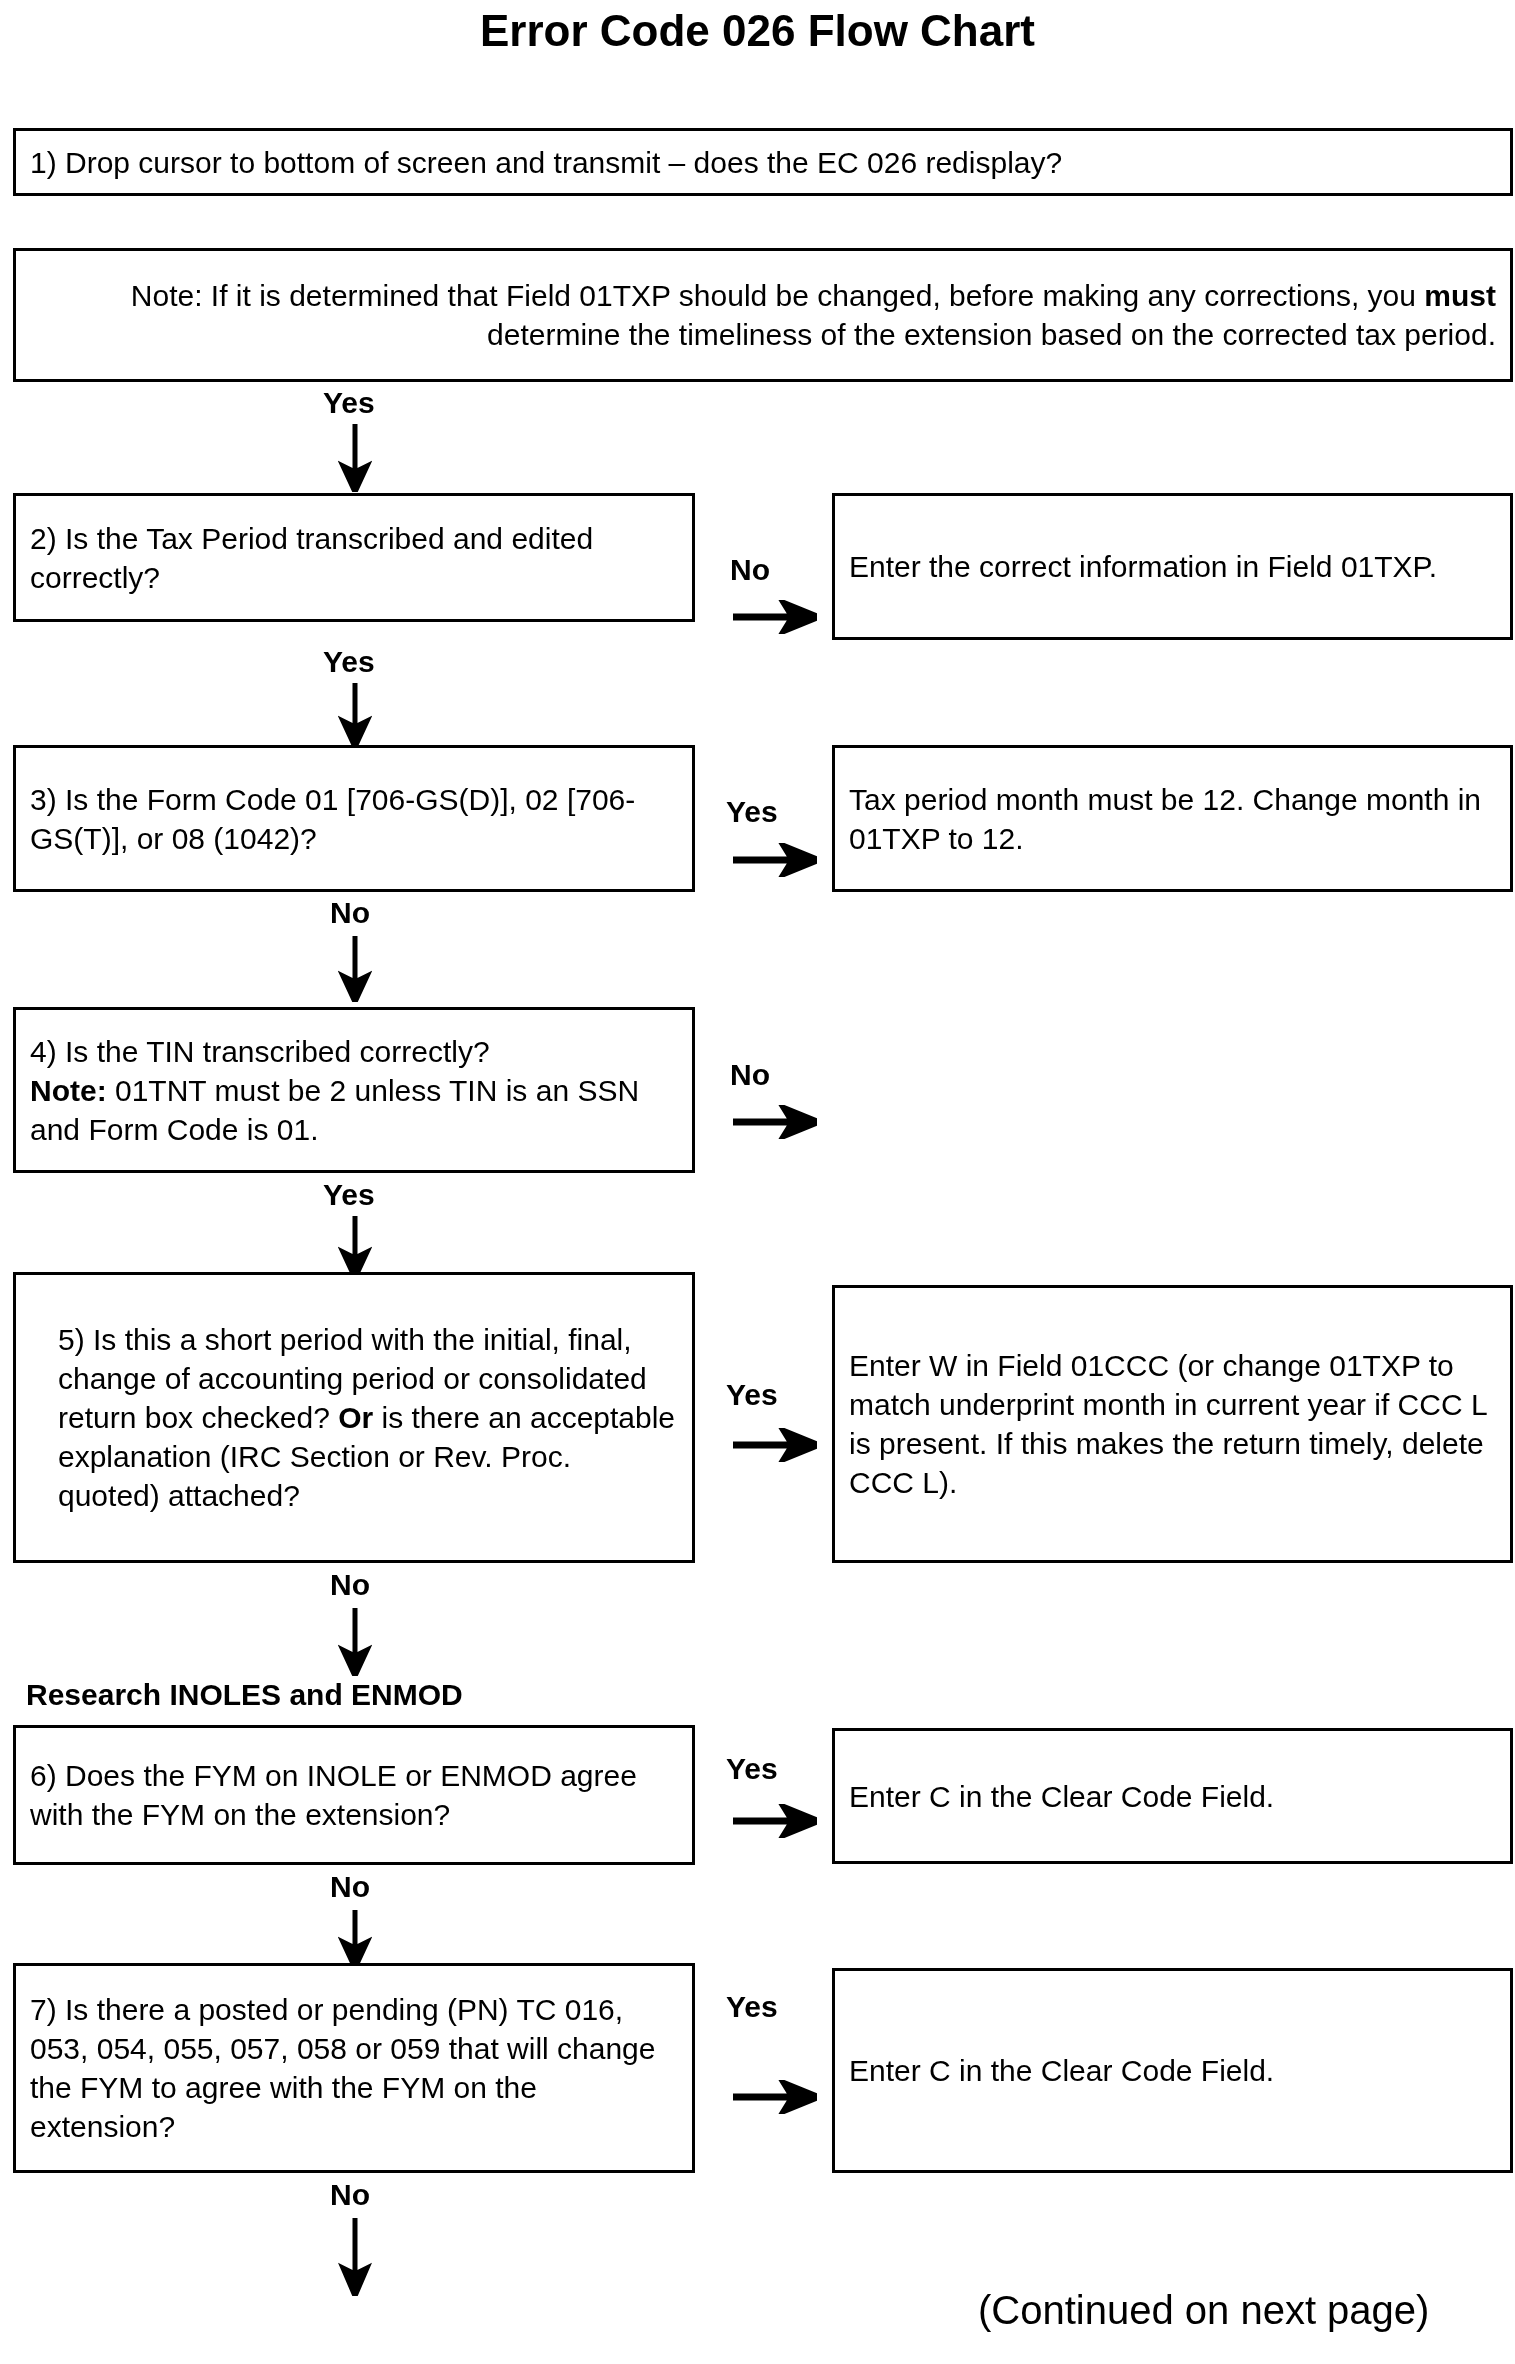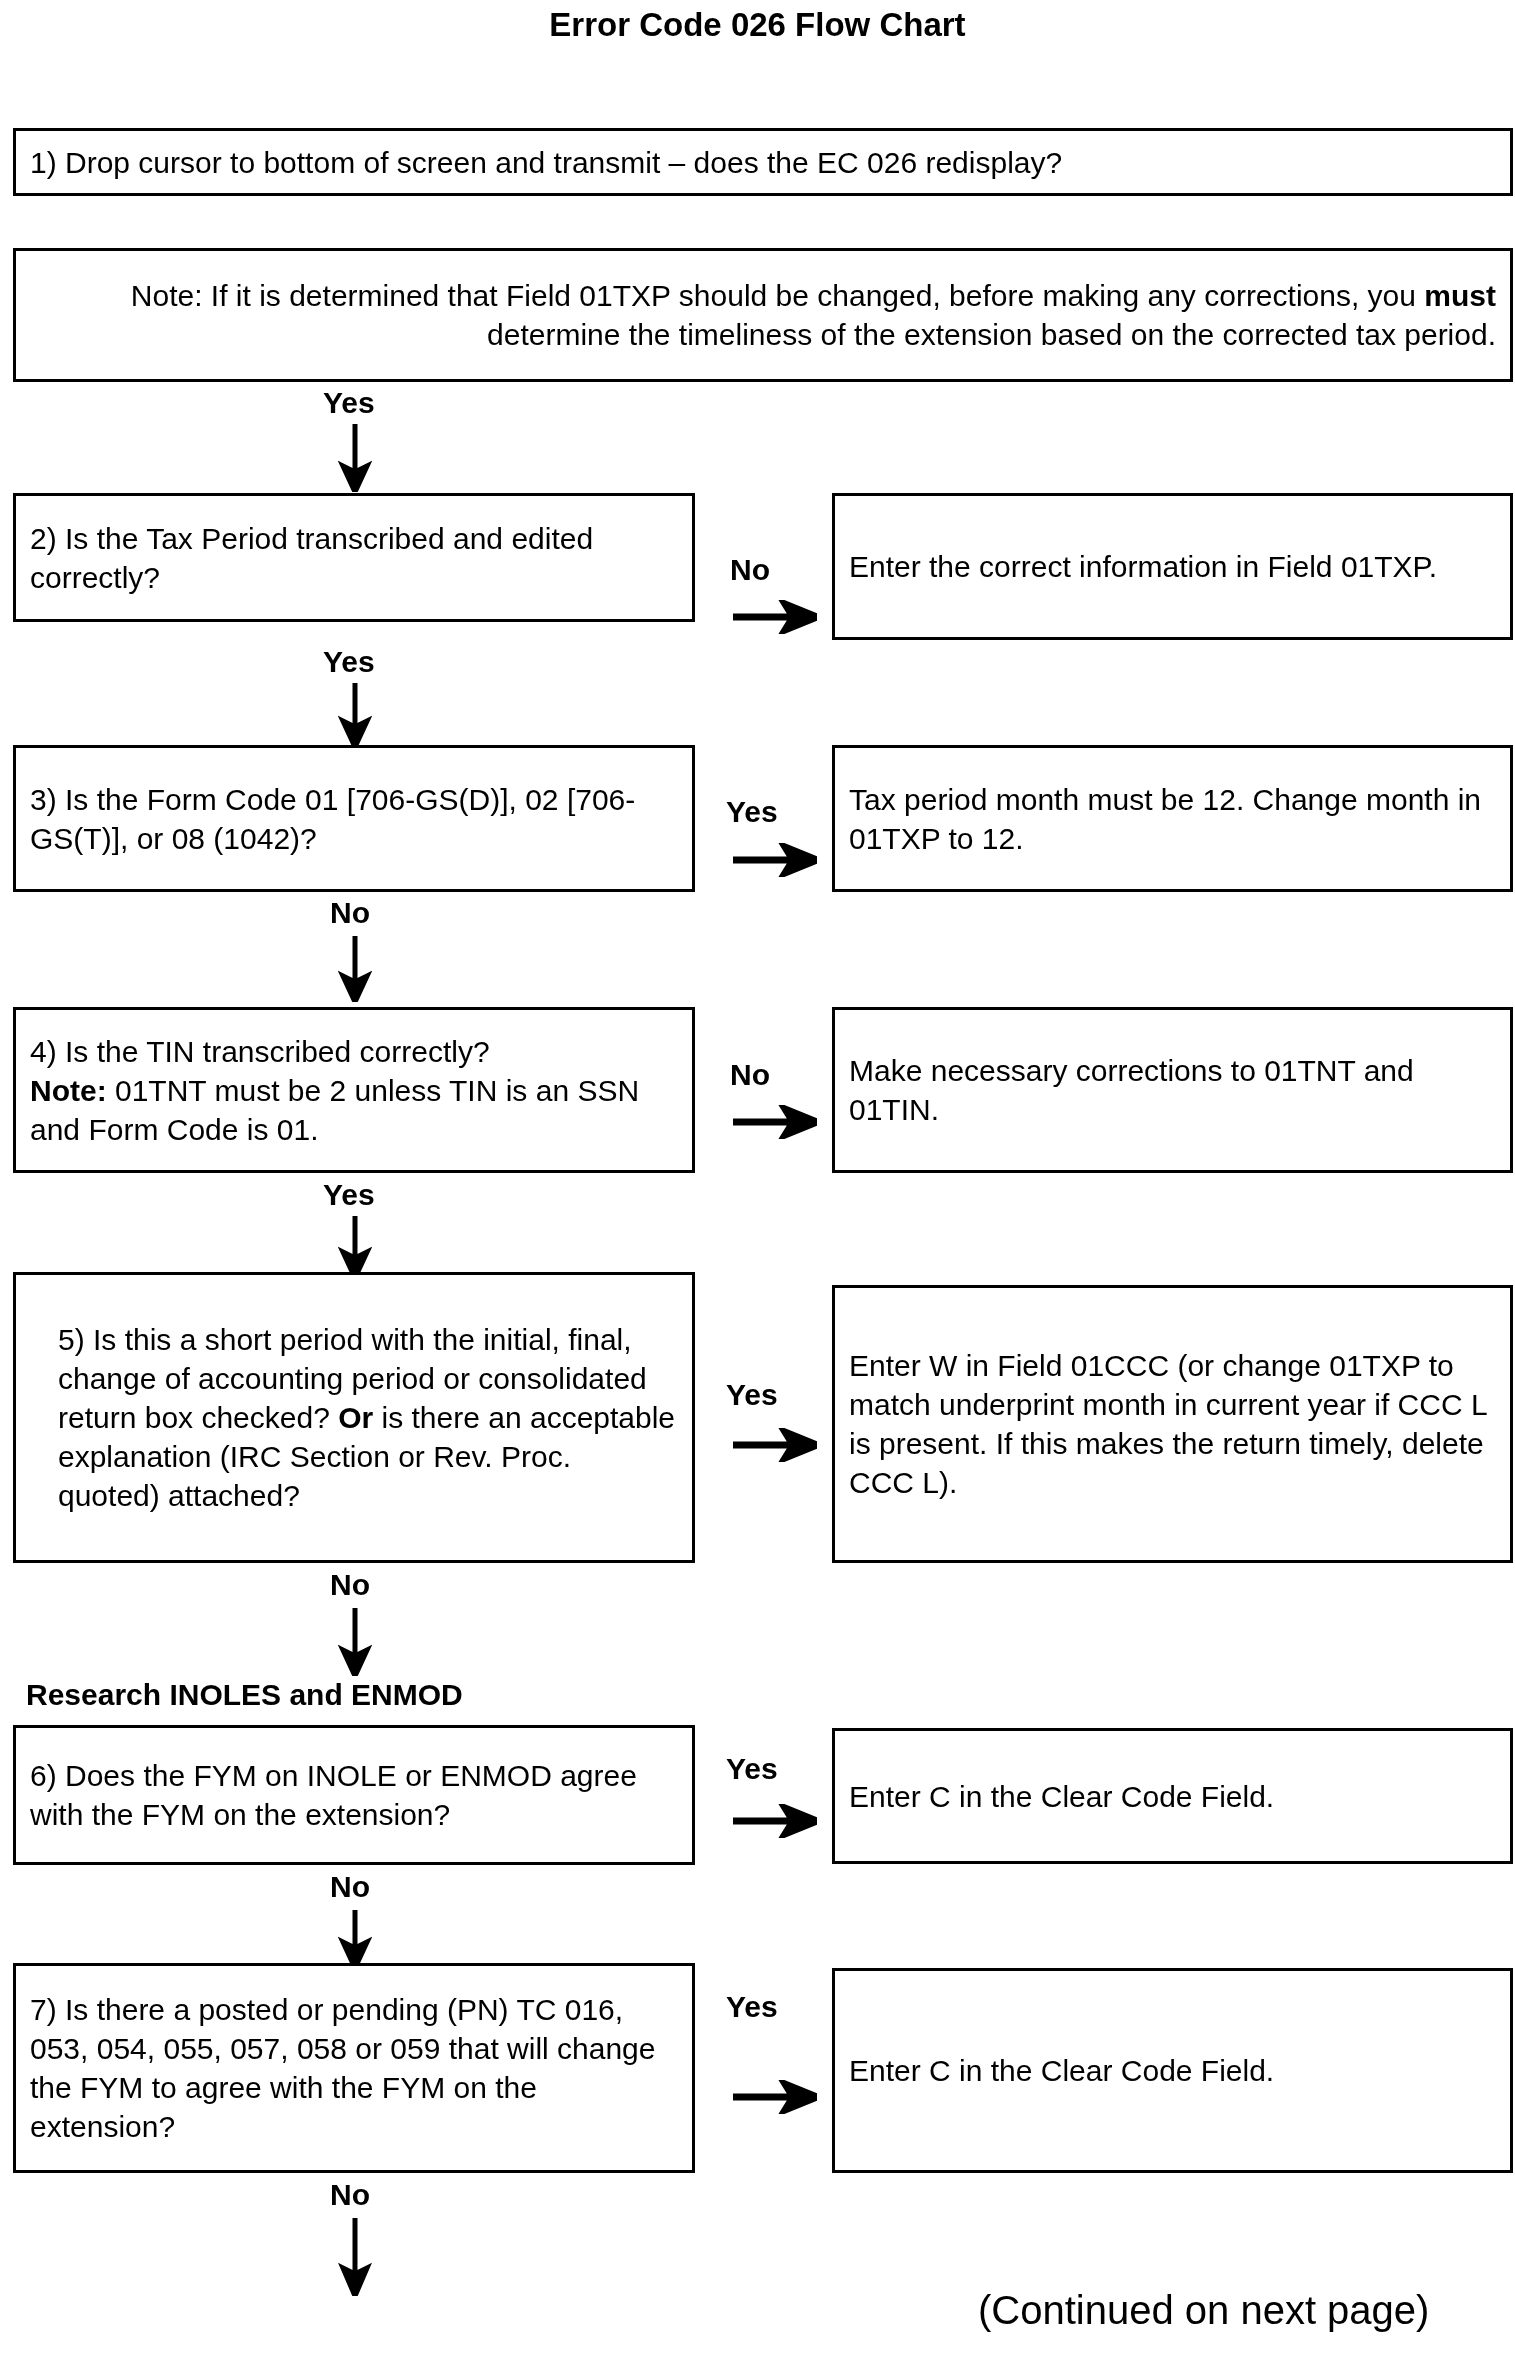--- a/index.html
+++ b/index.html
@@ -17,21 +17,21 @@
     height: 2364px;
     background: #ffffff;
     overflow: hidden;
   }
   .title {
     position: absolute;
     left: 0;
     top: 6px;
     width: 1515px;
     text-align: center;
-    font-size: 33px;
+    font-size: 44px;
     font-weight: bold;
     letter-spacing: 0px;
   }
   .box {
     position: absolute;
     border: 3px solid #000000;
     box-sizing: border-box;
     background: #ffffff;
     display: flex;
     align-items: center;
@@ -123,23 +123,20 @@
     <path d="M17 0 L17 48 M17 66 L5 40 L17 46 L29 40 Z" fill="#000" stroke="#000" stroke-width="5"></path>
   </svg>
 
   <div class="box" style="left:13px; top:1007px; width:682px; height:166px;">
     <span class="txt"><span>4) Is the TIN transcribed correctly?</span><br><b>Note:</b><span>  01TNT must be 2 unless TIN is an SSN and Form Code is 01.</span></span>
   </div>
   <div class="lbl" style="left:730px; top:1058px;">No</div>
   <svg class="arrow-right" style="left:733px; top:1105px; width:84px;" viewBox="0 0 84 34" preserveAspectRatio="none">
     <path d="M0 17 L62 17 M84 17 L52 4 L60 17 L52 30 Z" fill="#000" stroke="#000" stroke-width="7"></path>
   </svg>
-  <div class="box" style="left:832px; top:1007px; width:681px; height:166px;">
-    <span class="txt">Make necessary corrections to 01TNT and 01TIN.</span>
-  </div>
 
   <div class="lbl" style="left:323px; top:1178px;">Yes</div>
   <svg class="arrow-down" style="left:338px; top:1216px; height:62px;" viewBox="0 0 34 62" preserveAspectRatio="none">
     <path d="M17 0 L17 44 M17 62 L5 36 L17 42 L29 36 Z" fill="#000" stroke="#000" stroke-width="5"></path>
   </svg>
 
   <div class="box" style="left:13px; top:1272px; width:682px; height:291px;padding-left:28px;">
     <span class="txt"><span>5) Is this a short period with the initial, final, change of accounting period or consolidated return box checked?  </span><b>Or</b><span> is there an acceptable explanation (IRC Section or Rev. Proc. quoted) attached?</span></span>
   </div>
   <div class="lbl" style="left:726px; top:1378px;">Yes</div>

